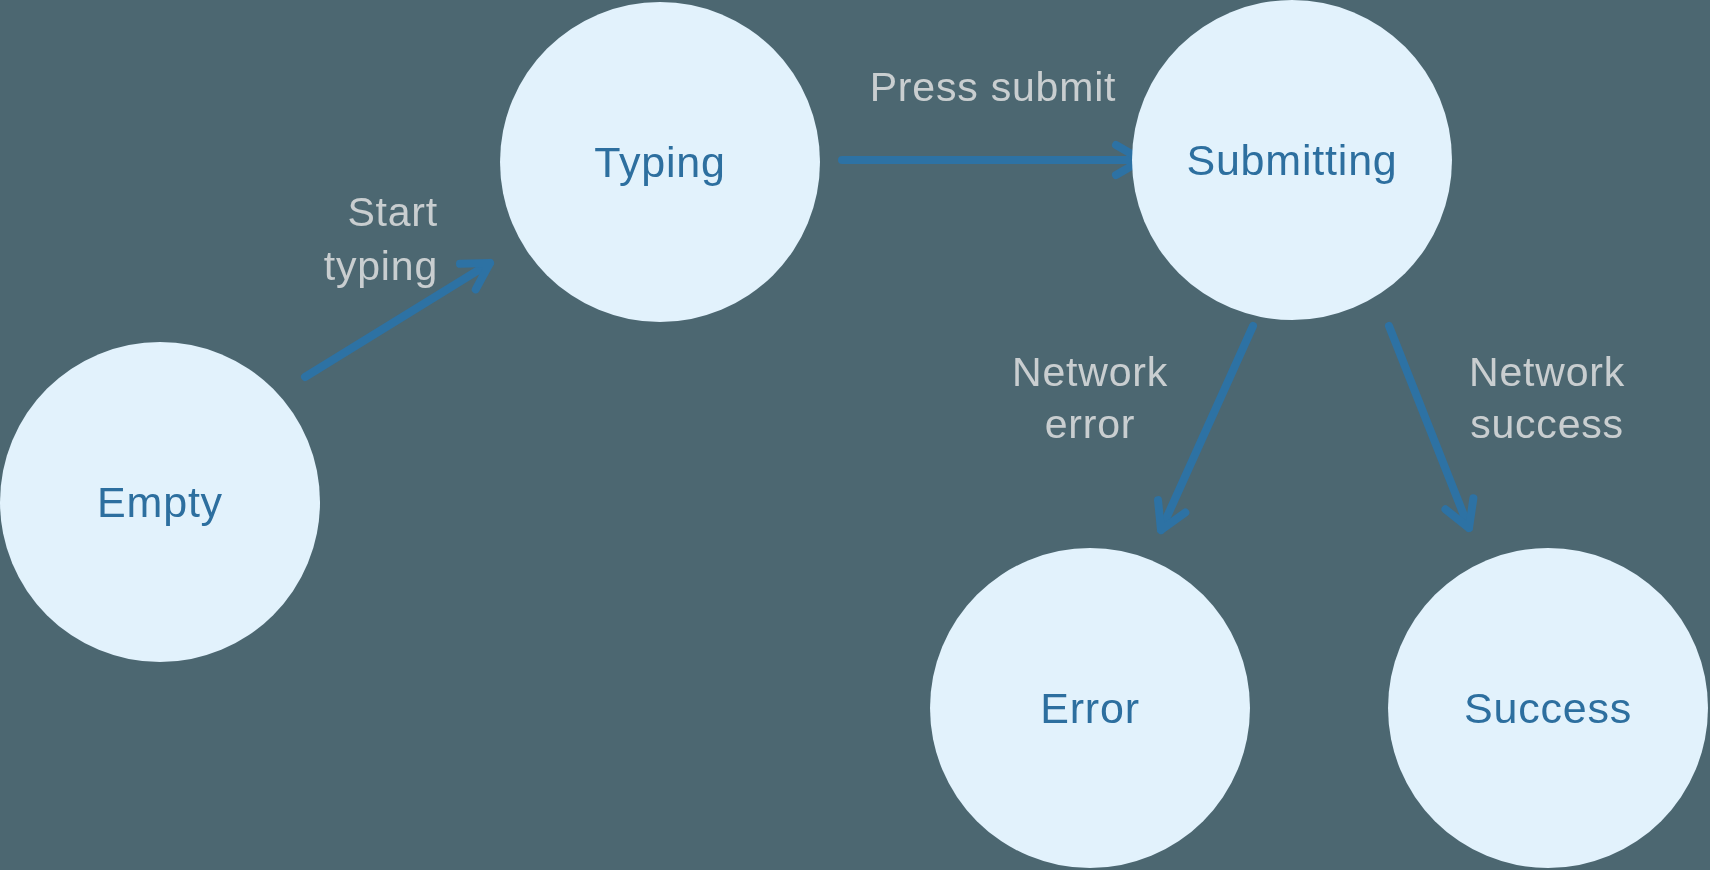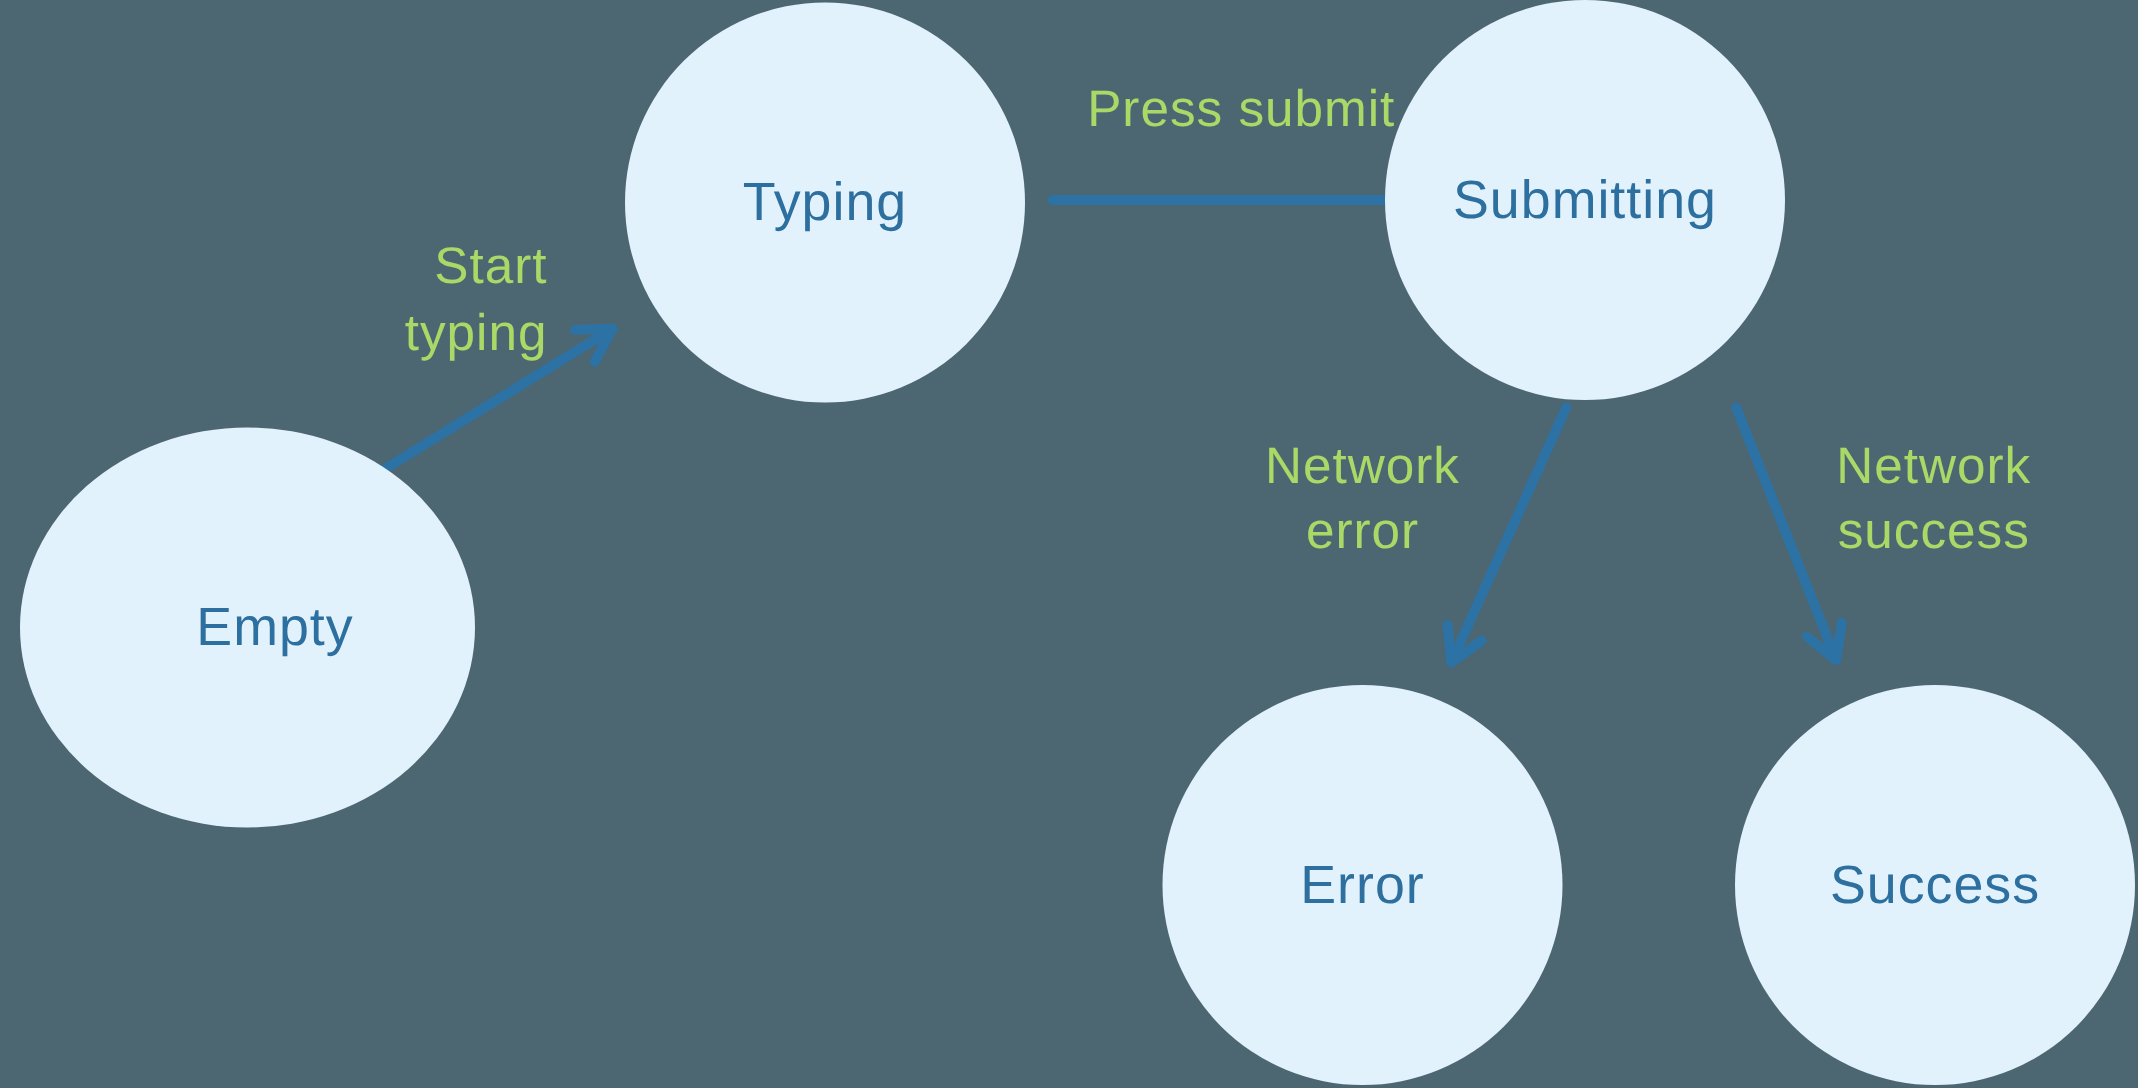--- a/index.html
+++ b/index.html
@@ -33,29 +33,29 @@
     align-items: center;
     justify-content: center;
   }
   .node-label {
     color: #2D6F9F;
     font-size: 43px;
     font-weight: 500;
     letter-spacing: 0.8px;
     white-space: nowrap;
   }
-  .node-empty      { left: 16px;    top: 342px; padding-left: 44px; }
+  .node-empty      { left: 0px;    top: 342px; }
   .node-typing     { left: 500px;  top: 2px;   }
-  .node-submitting { left: 1108px; top: 0px;   }
+  .node-submitting { left: 1132px; top: 0px;   }
   .node-error      { left: 930px;  top: 548px; }
   .node-success    { left: 1388px; top: 548px; }
 
   .edge-label {
     position: absolute;
-    color: #bef264;
+    color: #e5e5e5;
     opacity: 0.82;
     font-size: 41px;
     font-weight: 500;
     letter-spacing: 0.8px;
     text-align: center;
     line-height: 54px;
     white-space: nowrap;
   }
   .edge-label span { display: block; }
   .label-start-typing    { left: 218px;  top: 185px; width: 220px; text-align: right; }

